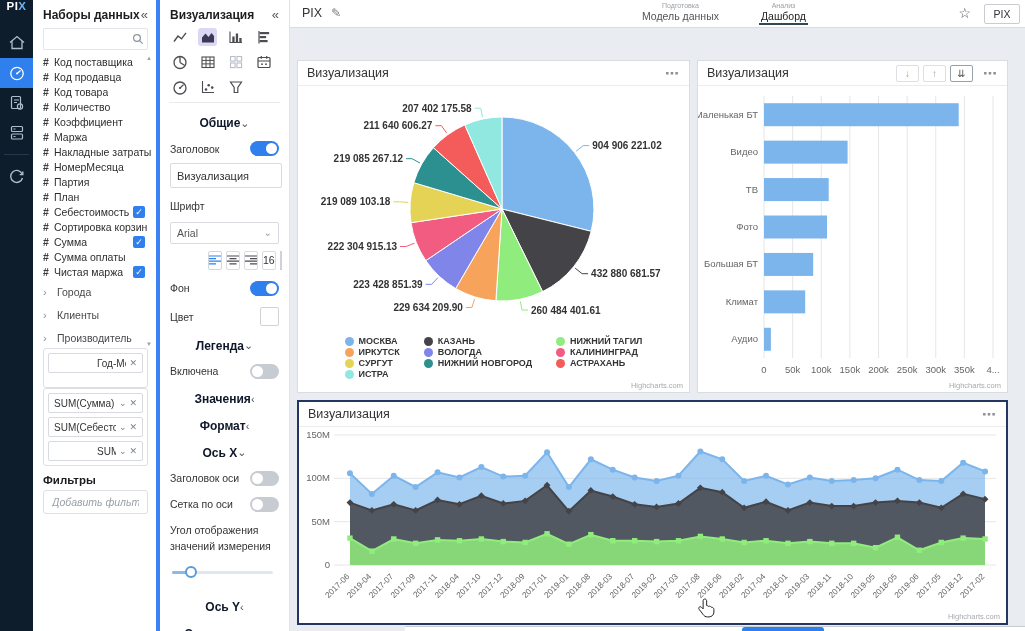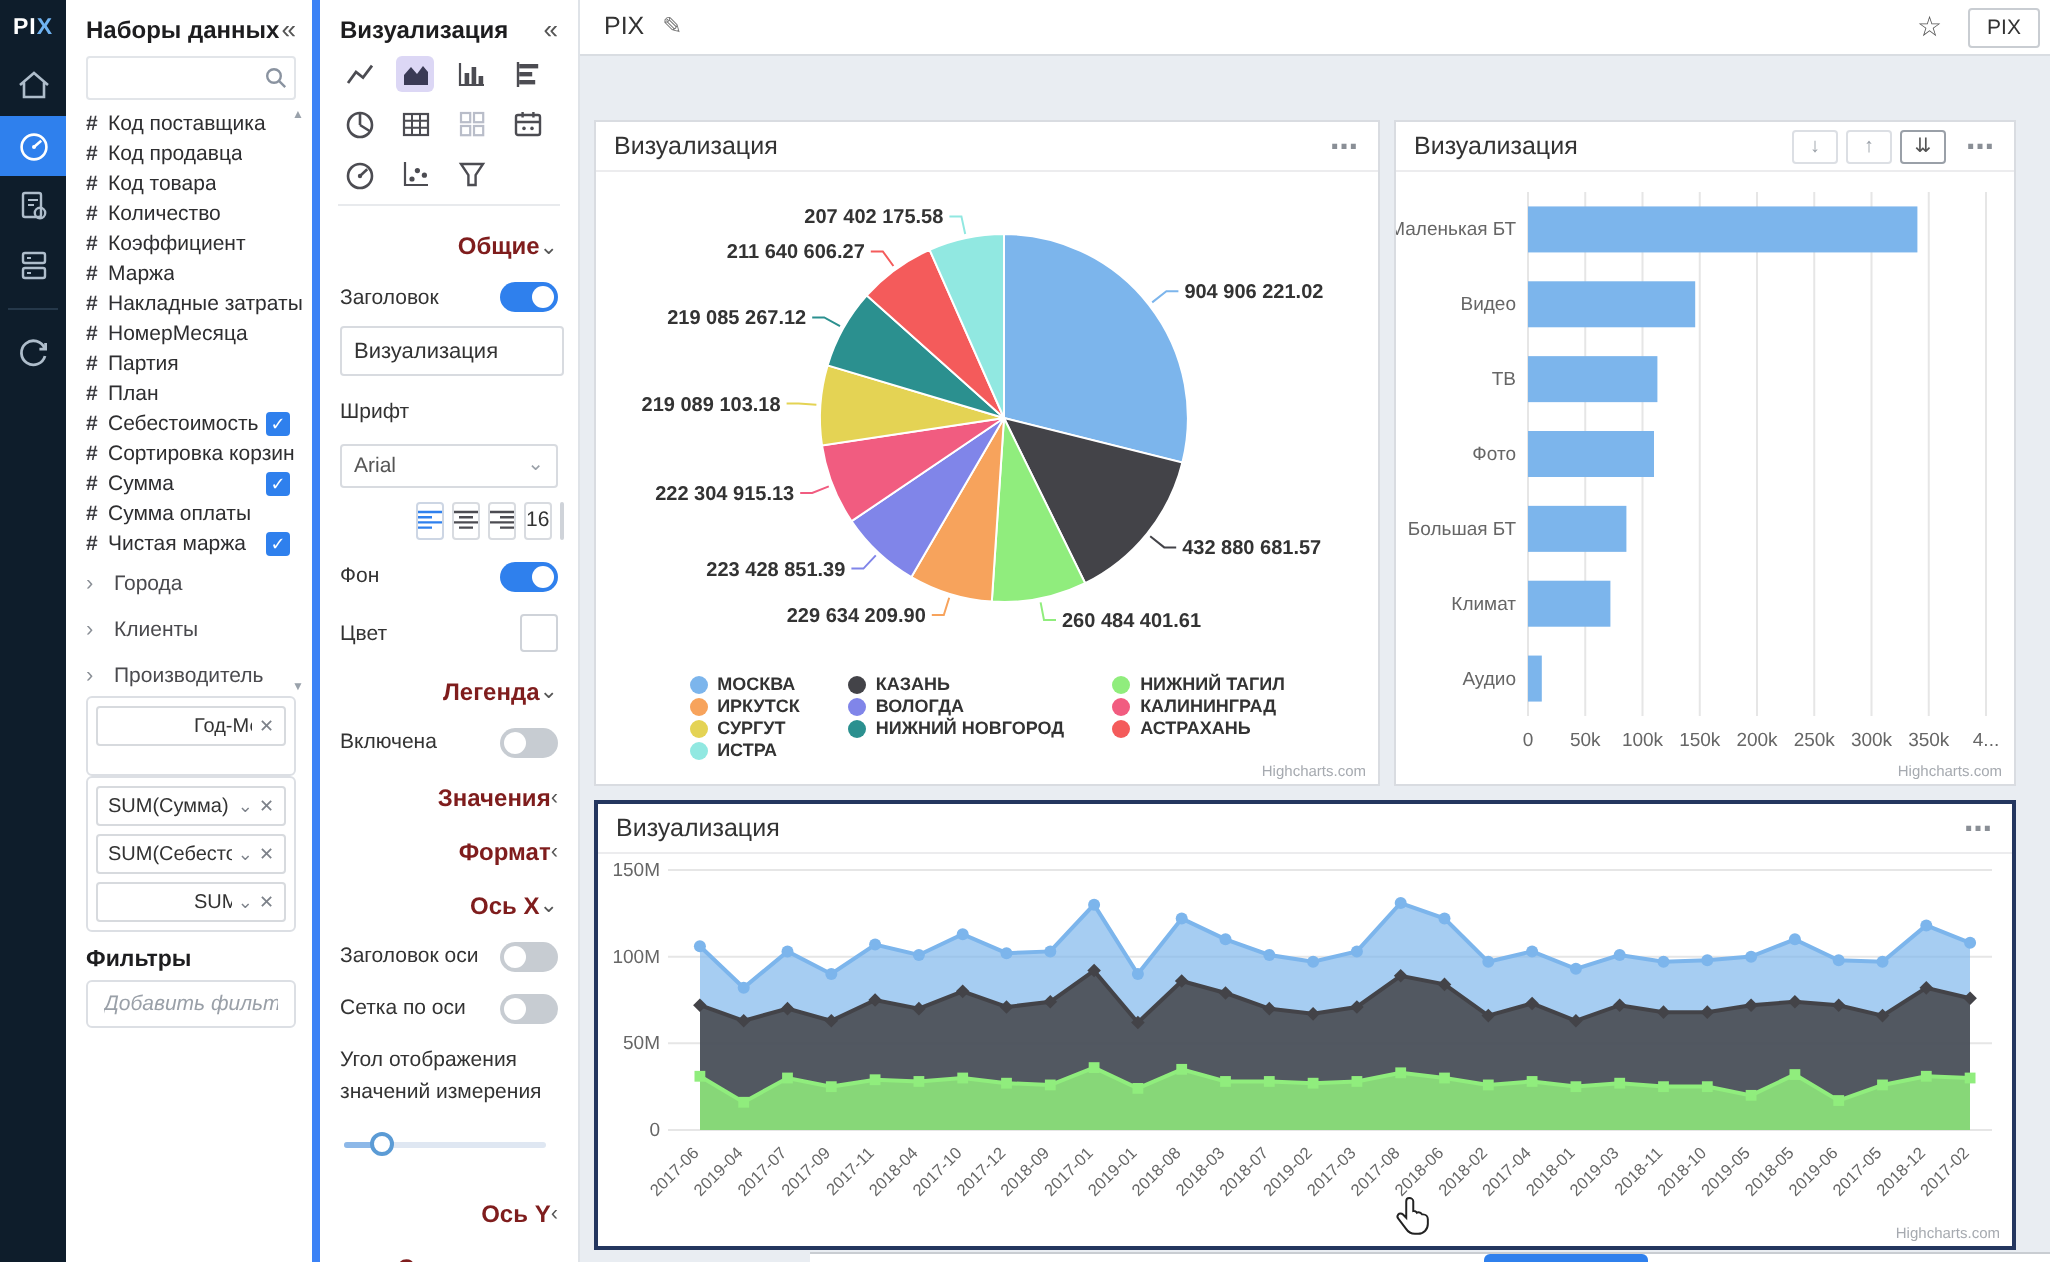--- a/index.html
+++ b/index.html
@@ -1,21 +1,21 @@
 <!DOCTYPE html>
 <html><head>
 <meta charset="utf-8">
 <style>
   html,body{margin:0;padding:0;background:#cfd6de;}
   *{box-sizing:border-box;font-family:"Liberation Sans","DejaVu Sans",sans-serif;}
   #app{position:relative;width:1025px;height:631px;background:#e9edf2;overflow:hidden;}
 
   
   .rail{position:absolute;left:0;top:0;width:33px;height:631px;background:#0e1d2b;z-index:5;}
-  .rail-logo{height:28px;display:flex;align-items:center;justify-content:center;font-size:11.5px;font-weight:bold;color:#fff;letter-spacing:.5px;}
+  .rail-logo{height:28px;display:flex;justify-content:center;font-size:11.5px;font-weight:bold;color:#fff;letter-spacing:.5px;}
   .rail-logo .x{color:#6fb3f2;}
   .rail-item{width:33px;height:30px;display:flex;align-items:center;justify-content:center;color:#aebdcb;cursor:pointer;}
   .rail-item.active{background:#2f80ed;color:#fff;}
   .rail-div{border-top:1px solid #25384a;margin:6px 4px;}
 
   
   .datasets{position:absolute;left:33px;top:0;width:127px;height:631px;background:#fff;border-right:4px solid #3b82f6;z-index:4;overflow:hidden;}
   .settings{position:absolute;left:160px;top:0;width:130px;height:631px;background:#fff;border-right:1px solid #dfe3e8;z-index:4;overflow:hidden;padding:0 9px;}
   .phead{display:flex;align-items:center;justify-content:space-between;padding:7px 8px 4px 10px;font-size:12px;font-weight:bold;color:#1d1d1f;}
   .settings .phead{padding:7px 1px 4px 1px;}
@@ -41,21 +41,21 @@
   .chip .cico{color:#7d828a;font-size:9px;margin-left:3px;cursor:pointer;}
   .filterbox{margin:0 8px 0 10px;border:1px solid #dcdfe4;border-radius:3px;height:24px;display:flex;align-items:center;padding:0 6px;}
   .filterbox input{border:none;outline:none;width:100%;font-size:10.5px;font-style:italic;color:#8b9097;}
   .filterbox input::placeholder{color:#9aa0a8;font-style:italic;}
 
   
   .cticons{display:flex;flex-wrap:wrap;gap:7px 9px;padding:2px 1px 6px 1px;border-bottom:1px solid #e8eaed;}
   .ct{width:19px;height:18px;display:flex;align-items:center;justify-content:center;color:#4c4c52;border-radius:3px;cursor:pointer;}
   .ct.sel{background:#dcd7f5;color:#3a3a55;}
   .ct.muted{color:#b9bdc9;}
-  .sec{display:flex;align-items:center;justify-content:flex-end;font-size:12px;font-weight:bold;color:#7f1d1d;margin:13px 1px 0 1px;cursor:pointer;}
+  .sec{display:flex;align-items:center;justify-content:center;font-size:12px;font-weight:bold;color:#0f172a;margin:13px 1px 0 1px;cursor:pointer;}
   .sec-chev{font-size:11px;color:#555;font-weight:normal;}
   .sec-chev::before{content:"‹";}
   .sec-chev.on::before{content:"⌄";}
   .row{display:flex;align-items:center;justify-content:space-between;margin:11px 1px 0 1px;font-size:10.5px;color:#333;}
   .toggle{width:29px;height:15px;border-radius:8px;background:#c7ccd2;position:relative;cursor:pointer;flex:none;}
   .toggle::after{content:"";position:absolute;top:2px;left:2px;width:11px;height:11px;border-radius:50%;background:#fff;}
   .toggle.on{background:#2f80ed;}
   .toggle.on::after{left:auto;right:2px;}
   .tinput{margin:7px 1px 0 1px;height:25px;border:1px solid #d8dbe0;border-radius:2px;width:112px;font-size:11px;color:#333;padding:0 6px;outline:none;}
   .selectbox{margin:7px 1px 0 1px;height:22px;border:1px solid #d8dbe0;border-radius:2px;display:flex;align-items:center;justify-content:space-between;padding:0 6px;font-size:10.5px;color:#555;cursor:pointer;}
@@ -457,20 +457,30 @@
     </div>
     
     
   </aside>
 
   <header class="topbar">
     <div class="tb-title">
       <span>PIX</span>
       <span class="pencil">✎</span>
     </div>
+    <div class="tabs" id="navTabs">
+        <div class="tab">
+          <span class="cap">Подготовка</span>
+          <span class="lab">Модель данных</span>
+        </div>
+        <div class="tab active">
+          <span class="cap">Анализ</span>
+          <span class="lab">Дашборд</span>
+        </div>
+      </div>
     <span class="star">☆</span>
     <span class="badge">PIX</span>
   </header>
 
   <main class="canvas">
 
     <section class="widget" style="left:7px;top:32px;width:393px;height:333px;">
       <div class="whead">
         <span class="wtitle">Визуализация</span>
         <span class="wmenu">⋯</span>

